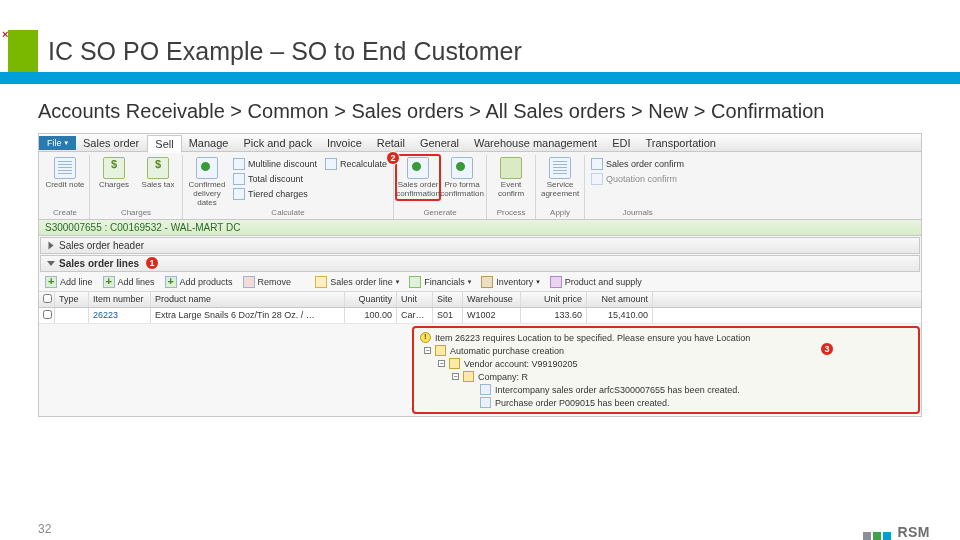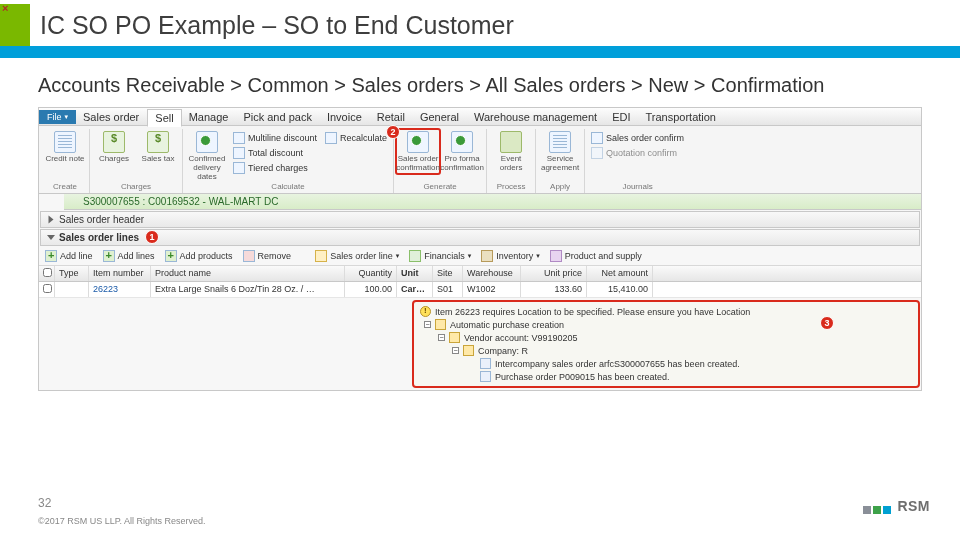--- a/index.html
+++ b/index.html
@@ -1,18 +1,18 @@
 <!DOCTYPE html>
 <html><head>
 <meta charset="utf-8">
 <style>
   * { box-sizing: border-box; margin: 0; padding: 0; }
   html, body { width: 960px; height: 540px; font-family: "Segoe UI", Arial, sans-serif; background: #fff; overflow: hidden; }
   .slide { width: 960px; height: 540px; position: relative; }
-  .titlebar { display: flex; height: 42px; margin-top: 4px; }
+  .titlebar { display: flex; height: 42px; margin-top: 30px; padding-left: 8px; }
   .greenbar { width: 30px; background: #7ab800; }
   .title { flex: 1; background: #fff; color: #3e3e3e; font-size: 25px; font-weight: 300; padding-left: 10px; display: flex; align-items: center; }
   .bluebar { height: 12px; background: #009fda; margin-left: 0; }
   .breadcrumb { font-size: 20px; color: #333; padding: 16px 38px 10px 38px; font-weight: 400; }
   .shot { margin: 0 38px; border: 1px solid #c8c8c8; width: 884px; background: #f7f7f7; font-size: 10px; color: #333; }
   .tabs { display: flex; background: linear-gradient(#fdfdfd,#e6e6e6); border-bottom: 1px solid #c8c8c8; height: 18px; align-items: center; }
   .tabs .file { background: #2a7ab0; color: #fff; padding: 2px 8px; font-size: 9px; display: flex; align-items: center; gap: 3px; }
   .tabs .tab { padding: 2px 7px; font-size: 11px; color: #333; border-right: 1px solid transparent; }
   .tabs .tab.active { background: #fff; border: 1px solid #c8c8c8; border-bottom: 1px solid #fff; position: relative; top: 1px; }
   .ribbon { display: flex; background: #f5f5f5; border-bottom: 1px solid #c8c8c8; padding: 3px 2px 0 2px; }
@@ -24,33 +24,33 @@
   .ic.doc::after { content:""; position:absolute; left:3px; right:3px; top:3px; bottom:3px; background: repeating-linear-gradient(#9ab7d6 0 1px, transparent 1px 3px); }
   .ic.green::after { content:""; position:absolute; right:-2px; bottom:-2px; width:9px; height:9px; background:#3a9a3a; border-radius:50%; border:1px solid #fff; }
   .ic.dollar { background:#e8f3df; }
   .ic.dollar::before { content:"$"; position:absolute; left:0; right:0; text-align:center; font-size:11px; font-weight:bold; color:#5a8a2a; }
   .sm { display:flex; align-items:center; gap:3px; font-size:9px; padding:1px 2px; }
   .sm .si { width:12px; height:12px; background:#eef5ff; border:1px solid #9ab7d6; }
   .lbl { font-size: 8px; text-align: center; color: #555; line-height: 9px; }
   .grplbl { font-size: 8px; text-align: center; color: #777; padding: 1px 0 2px 0; }
   .hi-red { border: 2px solid #d92a1c; border-radius: 3px; padding: 1px; margin: -3px; position: relative; }
   .badge { position: absolute; width: 14px; height: 14px; background: #d92a1c; color: #fff; border-radius: 50%; font-size: 9px; font-weight: bold; display: flex; align-items: center; justify-content: center; border: 1px solid #fff; z-index: 5; }
-  .recordbar { background: linear-gradient(#e8f4e0,#d8ecc8); color: #2a6a2a; font-size: 10px; padding: 2px 19px; border-bottom: 1px solid #c8c8c8; margin-left: 25px; }
+  .recordbar { background: linear-gradient(#e8f4e0,#d8ecc8); color: #2a6a2a; font-size: 10px; padding: 2px 6px; border-bottom: 1px solid #c8c8c8; }
   .section { background: linear-gradient(#f8f8f8,#e9e9e9); border: 1px solid #c8c8c8; margin: 1px; padding: 2px 6px; font-size: 10px; display:flex; align-items:center; gap:4px; }
   .tri { display:inline-block; width:0; height:0; border-left:4px solid transparent; border-right:4px solid transparent; border-top:5px solid #666; transform: rotate(-90deg); }
   .tri.down { transform: none; }
   .linesbar { display:flex; background:#f7f7f7; border-bottom:1px solid #d8d8d8; padding:2px 4px; gap:6px; flex-wrap: nowrap; align-items:center; }
   .linesbar .sm .si.plus { background:#dff0d0; position:relative; }
   .linesbar .sm .si.plus::before { content:"+"; position:absolute; left:2px; top:-2px; color:#3a8a2a; font-weight:bold; font-size:11px; }
   .linesbar .sm .si.remove { background:#f6dada; }
   .linesbar .sm .si.remove::before { content:"×"; position:absolute; left:2px; top:-2px; color:#b02a2a; font-weight:bold; font-size:11px; }
   .gridhead { display:flex; background:linear-gradient(#fafafa,#e6e6e6); border-bottom:1px solid #c8c8c8; font-size:9px; }
   .gridhead div, .gridrow div { border-right:1px solid #dcdcdc; padding:2px 4px; overflow:hidden; white-space:nowrap; }
   .gridrow { display:flex; background:#fff; font-size:9px; border-bottom:1px solid #e6e6e6; }
-  .c0{width:16px;text-align:center;} .c1{width:34px;} .c2{width:62px;} .c3{width:194px;} .c4{width:52px;text-align:right;} .c5{width:36px;font-weight:bold;} .c6{width:30px;} .c7{width:58px;} .c8{width:66px;text-align:right;} .c9{width:66px;text-align:right;}
+  .c0{width:16px;text-align:center;} .c1{width:34px;} .c2{width:62px;} .c3{width:194px;} .c4{width:52px;text-align:right;} .c5{width:36px;} .c6{width:30px;} .c7{width:58px;} .c8{width:66px;text-align:right;} .c9{width:66px;text-align:right;}
   .infobox { position:relative; margin:2px 0 2px 373px; width:508px; border:2px solid #d92a1c; border-radius:4px; background:#f7f7f2; padding:3px 6px 3px 6px; font-size:9px; color:#333; }
   .infobox .tree { margin-left: 4px; }
   .infobox .row { display:flex; align-items:center; gap:4px; padding:1px 0; }
   .infobox .ind { display:inline-block; width:10px; }
   .infobox .box { width:7px;height:7px;border:1px solid #888;background:#fff;display:inline-flex;align-items:center;justify-content:center;font-size:7px;line-height:7px; }
   .infobox .ticon { width:11px;height:11px;background:#ffe9a8;border:1px solid #caa53a; }
   .infobox .ticon.alert { background:#ffe15a; border-color:#b8932a; border-radius:50%; position:relative; }
   .infobox .ticon.alert::before { content:"!"; position:absolute; left:3px; top:-1px; font-size:8px; font-weight:bold; color:#6a4a00; }
   .infobox .ticon.doc { background:#eaf1fb; border-color:#9ab7d6; }
   .footer { position:absolute; left:38px; bottom:18px; font-size:9px; color:#888; }
@@ -160,21 +160,21 @@
 confirmation</div>
             </div>
         </div>
         <div class="grplbl">Generate</div>
       </div>
       <div class="grp">
         <div class="icons">
             <div class="bigbtn">
               <div class="ic"></div>
               <div class="lbl">Event
-orders</div>
+confirm</div>
             </div>
           </div>
         <div class="grplbl">Process</div>
       </div>
       <div class="grp">
         <div class="icons">
             <div class="bigbtn">
               <div class="ic doc"></div>
               <div class="lbl">Service
 agreement</div>

